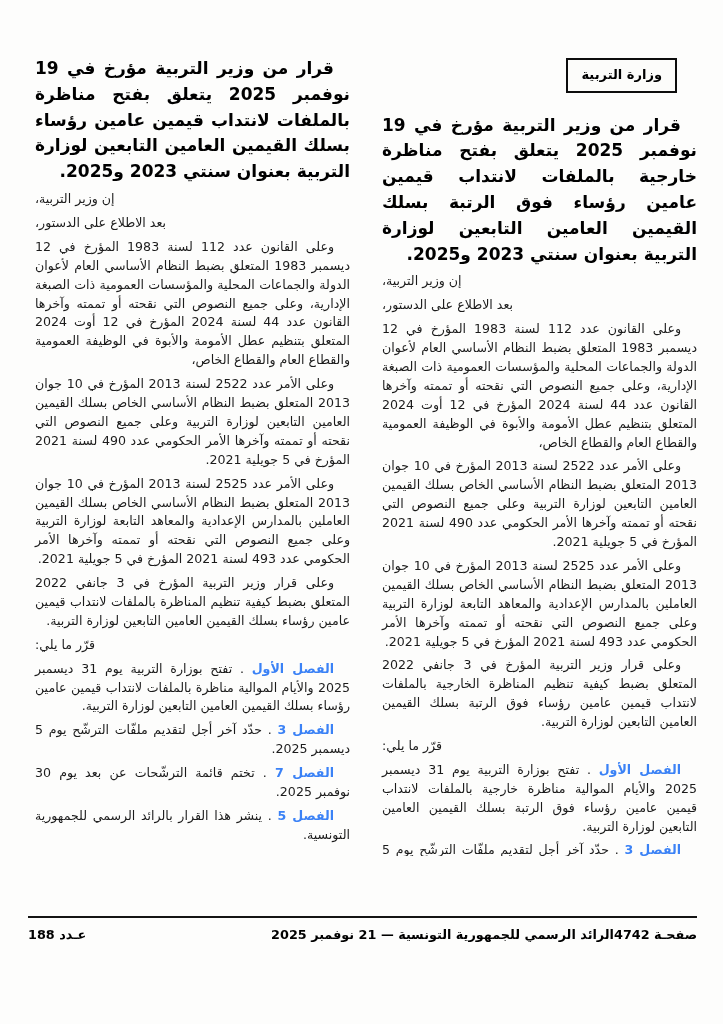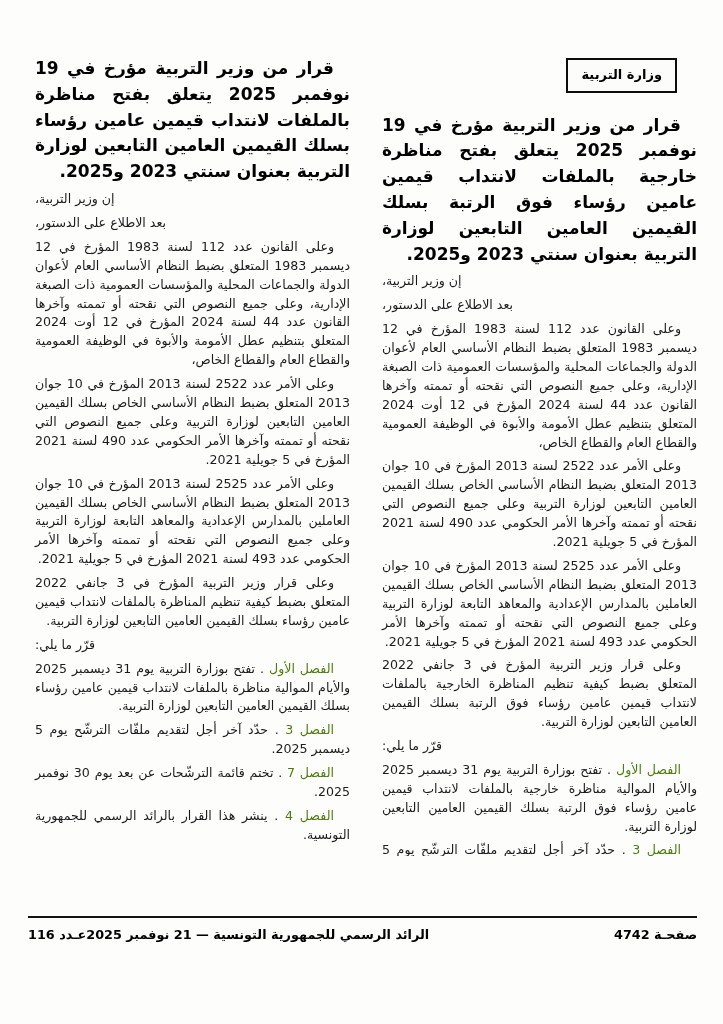--- a/index.html
+++ b/index.html
@@ -14,28 +14,28 @@
   }
   .col{flex:1 1 0;font-size:12.6px;line-height:1.5;text-align:justify;}
   .col p{margin:0 0 5px 0;text-indent:16px;}
   .box-row{text-indent:0;margin:2px 20px 20px 0;}
   .ministry-box{
     display:inline-block;border:2px solid #0d0d0d;padding:5px 13px 6px;
     font-weight:bold;font-size:13px;text-indent:0;background:#fcfcfa;color:#000;
   }
   .decree-title{font-weight:bold;font-size:17px;line-height:1.52;text-indent:14px;margin-bottom:9px;color:#000;}
   .short-line{text-align:left;}
-  .article .art-label{font-weight:normal;color:#4d7c0f;margin-top:34px;}
+  .article .art-label{font-weight:bold;color:#3b82f6;margin-top:34px;}
   .footer{
     position:absolute;top:916px;right:26px;left:28px;
     border-top:2.5px solid #141414;padding-top:9px;
     display:flex;justify-content:space-between;align-items:baseline;
     font-weight:bold;font-size:12.8px;color:#000;
   }
-  .footer .center{flex:1;text-align:left;}
+  .footer .center{flex:1;text-align:right;}
   .footer .side{white-space:nowrap;}
 </style>
 </head>
 <body>
 
 <div class="page">
   <div class="columns">
 
     <section class="col">
       <div class="box-row">
@@ -61,24 +61,24 @@
       <p class="short-line">إن وزير التربية،</p>
       <p class="short-line">بعد الاطلاع على الدستور،</p>
       <p>وعلى القانون عدد 112 لسنة 1983 المؤرخ في 12 ديسمبر 1983 المتعلق بضبط النظام الأساسي العام لأعوان الدولة والجماعات المحلية والمؤسسات العمومية ذات الصبغة الإدارية، وعلى جميع النصوص التي نقحته أو تممته وآخرها القانون عدد 44 لسنة 2024 المؤرخ في 12 أوت 2024 المتعلق بتنظيم عطل الأمومة والأبوة في الوظيفة العمومية والقطاع العام والقطاع الخاص،</p>
       <p>وعلى الأمر عدد 2522 لسنة 2013 المؤرخ في 10 جوان 2013 المتعلق بضبط النظام الأساسي الخاص بسلك القيمين العامين التابعين لوزارة التربية وعلى جميع النصوص التي نقحته أو تممته وآخرها الأمر الحكومي عدد 490 لسنة 2021 المؤرخ في 5 جويلية 2021.</p>
       <p>وعلى الأمر عدد 2525 لسنة 2013 المؤرخ في 10 جوان 2013 المتعلق بضبط النظام الأساسي الخاص بسلك القيمين العاملين بالمدارس الإعدادية والمعاهد التابعة لوزارة التربية وعلى جميع النصوص التي نقحته أو تممته وآخرها الأمر الحكومي عدد 493 لسنة 2021 المؤرخ في 5 جويلية 2021.</p>
       <p>وعلى قرار وزير التربية المؤرخ في 3 جانفي 2022 المتعلق بضبط كيفية تنظيم المناظرة بالملفات لانتداب قيمين عامين رؤساء بسلك القيمين العامين التابعين لوزارة التربية.</p>
       <p class="short-line">قرّر ما يلي:</p>
       <p class="article"><span class="art-label">الفصل الأول</span> <span>. تفتح بوزارة التربية يوم 31 ديسمبر 2025 والأيام الموالية مناظرة بالملفات لانتداب قيمين عامين رؤساء بسلك القيمين العامين التابعين لوزارة التربية.</span></p>
       <p class="article"><span class="art-label">الفصل 3</span> <span>. حدّد آخر أجل لتقديم ملفّات الترشّح يوم 5 ديسمبر 2025.</span></p>
       <p class="article"><span class="art-label">الفصل 7</span> <span>. تختم قائمة الترشّحات عن بعد يوم 30 نوفمبر 2025.</span></p>
-      <p class="article"><span class="art-label">الفصل 4</span> <span>. ينشر هذا القرار بالرائد الرسمي للجمهورية التونسية.</span></p>
+      <p class="article"><span class="art-label">الفصل 5</span> <span>. ينشر هذا القرار بالرائد الرسمي للجمهورية التونسية.</span></p>
 
     </section>
 
   </div>
 
   <div class="footer">
     <span class="side">صفحـة 4742</span>
     <span class="center">الرائد الرسمي للجمهورية التونسية — 21 نوفمبر 2025</span>
-    <span class="side">عـدد 116</span>
+    <span class="side">عـدد 188</span>
   </div>
 </div>
 
 </body></html>

